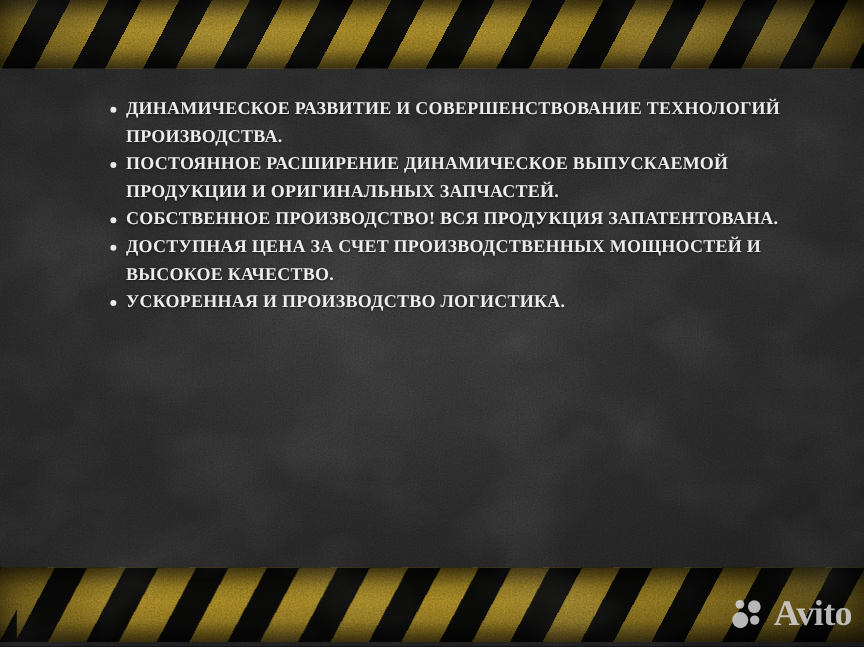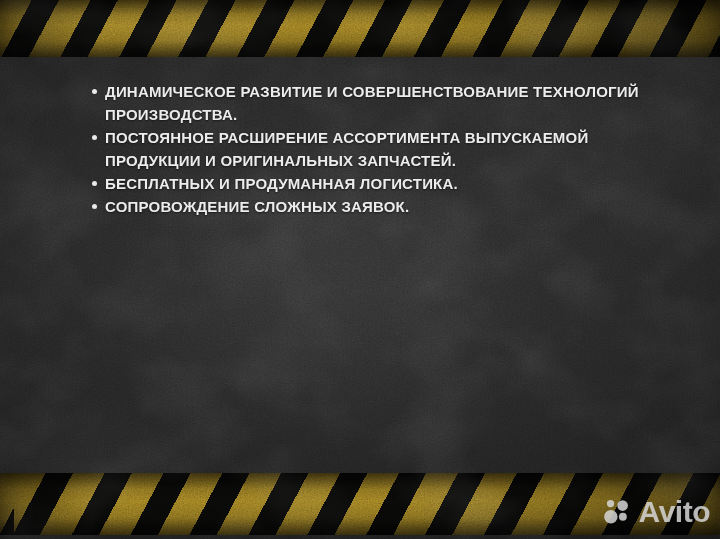--- a/index.html
+++ b/index.html
@@ -10,21 +10,21 @@
   .poster {
     position: relative;
     width: 720px;
     height: 539px;
     overflow: hidden;
     background:
       radial-gradient(ellipse 180px 120px at 12% 88%, rgba(255,255,255,0.05), transparent 70%),
       radial-gradient(ellipse 240px 150px at 85% 22%, rgba(255,255,255,0.04), transparent 70%),
       radial-gradient(ellipse 320px 220px at 45% 55%, rgba(255,255,255,0.05), transparent 70%),
       radial-gradient(ellipse 120% 95% at 48% 44%, #3e3e3e 0%, #353535 30%, #2a2a2a 55%, #1c1c1c 78%, #121212 100%);
-    font-family: Liberation Sans, sans-serif;
+    font-family: Liberation Serif, serif;
   }
 
   
   .stripes {
     position: absolute;
     left: 0;
     width: 720px;
     z-index: 2;
     background:
       linear-gradient(90deg, rgba(0,0,0,0.38) 0%, rgba(0,0,0,0) 14%, rgba(0,0,0,0) 55%, rgba(0,0,0,0.15) 78%, rgba(0,0,0,0.5) 100%),
@@ -129,30 +129,35 @@
   </svg>
 
   <ul class="benefits">
     <li>
         <span class="dot"></span>
         <span class="txt">ДИНАМИЧЕСКОЕ РАЗВИТИЕ И СОВЕРШЕНСТВОВАНИЕ ТЕХНОЛОГИЙ
 ПРОИЗВОДСТВА.</span>
       </li>
     <li>
         <span class="dot"></span>
-        <span class="txt">ПОСТОЯННОЕ РАСШИРЕНИЕ АССОРТИМЕНТА ВЫПУСКАЕМОЙ
+        <span class="txt">ПОСТОЯННОЕ РАСШИРЕНИЕ ДИНАМИЧЕСКОЕ ВЫПУСКАЕМОЙ
 ПРОДУКЦИИ И ОРИГИНАЛЬНЫХ ЗАПЧАСТЕЙ.</span>
       </li>
     <li>
         <span class="dot"></span>
-        <span class="txt">БЕСПЛАТНЫХ И ПРОДУМАННАЯ ЛОГИСТИКА.</span>
+        <span class="txt">СОБСТВЕННОЕ ПРОИЗВОДСТВО! ВСЯ ПРОДУКЦИЯ ЗАПАТЕНТОВАНА.</span>
       </li>
     <li>
         <span class="dot"></span>
-        <span class="txt">СОПРОВОЖДЕНИЕ СЛОЖНЫХ ЗАЯВОК.</span>
+        <span class="txt">ДОСТУПНАЯ ЦЕНА ЗА СЧЕТ ПРОИЗВОДСТВЕННЫХ МОЩНОСТЕЙ И
+ВЫСОКОЕ КАЧЕСТВО.</span>
+      </li>
+    <li>
+        <span class="dot"></span>
+        <span class="txt">УСКОРЕННАЯ И ПРОИЗВОДСТВО ЛОГИСТИКА.</span>
       </li>
   </ul>
 
   <div class="watermark">
     <svg class="logo" viewBox="0 0 100 100" fill="currentColor" aria-hidden="true">
       <circle cx="27" cy="20" r="13"></circle>
       <circle cx="70" cy="27" r="19"></circle>
       <circle cx="28" cy="67" r="24"></circle>
       <circle cx="71" cy="67" r="14"></circle>
     </svg>

